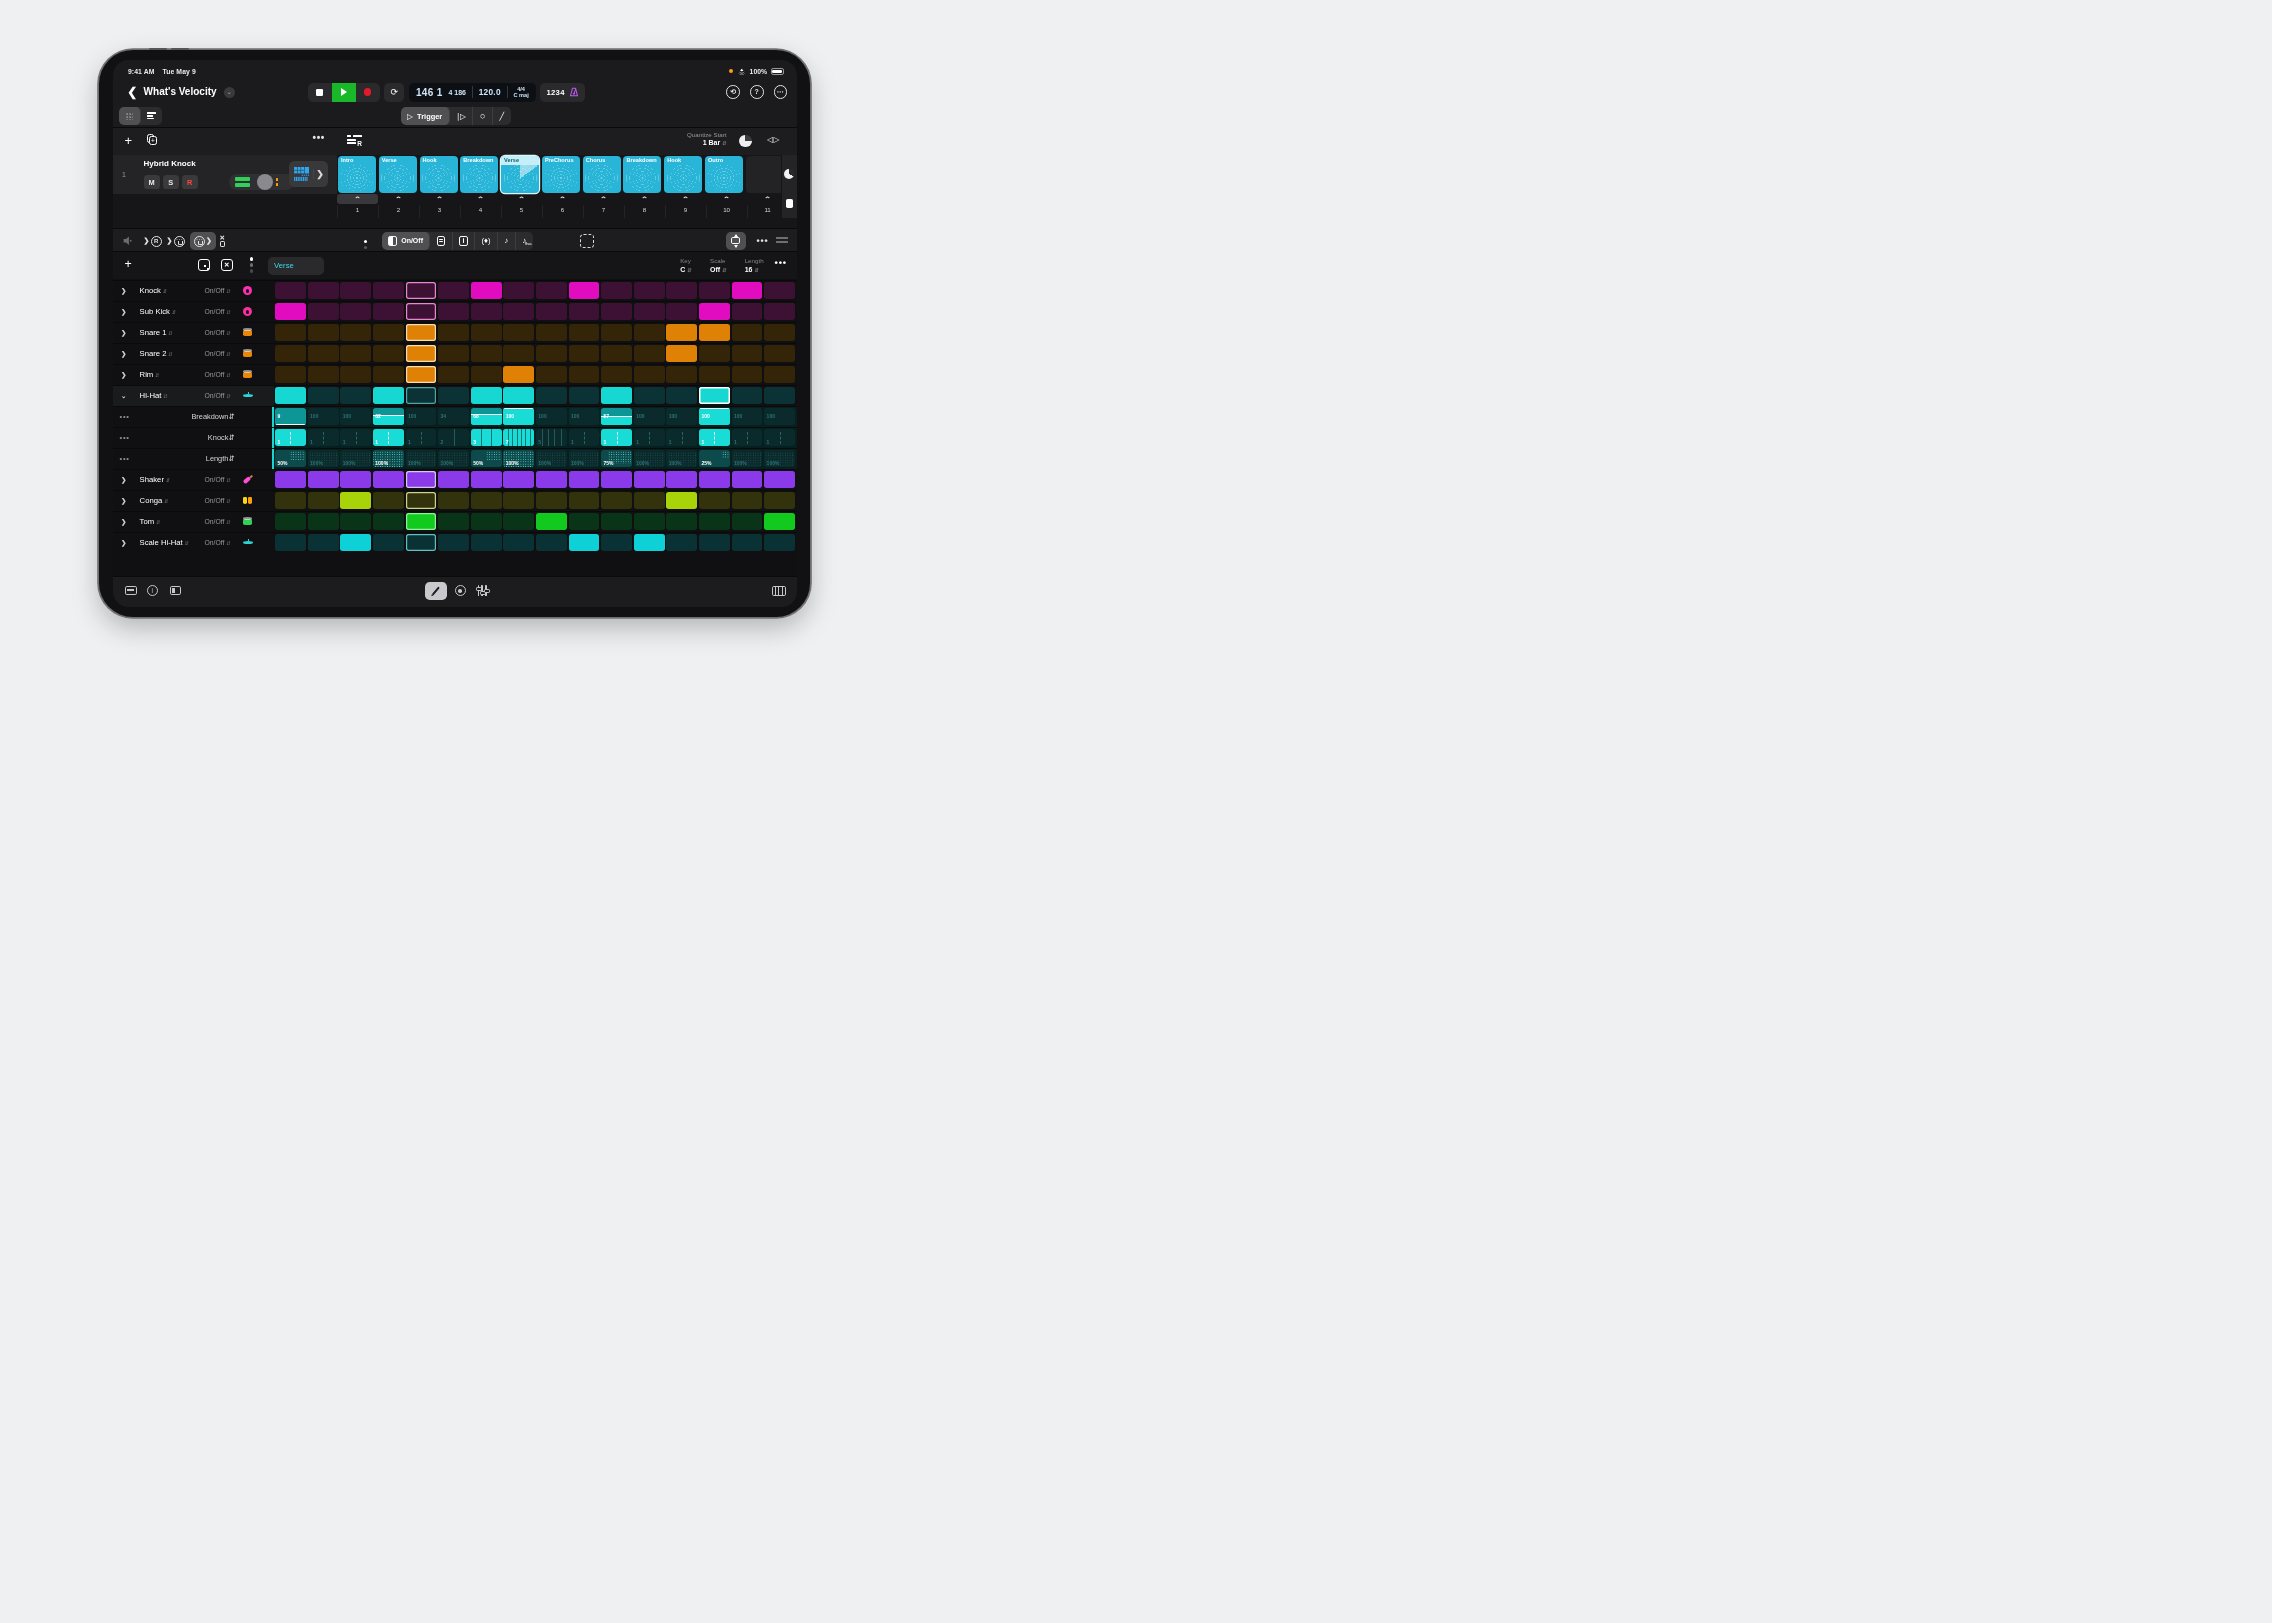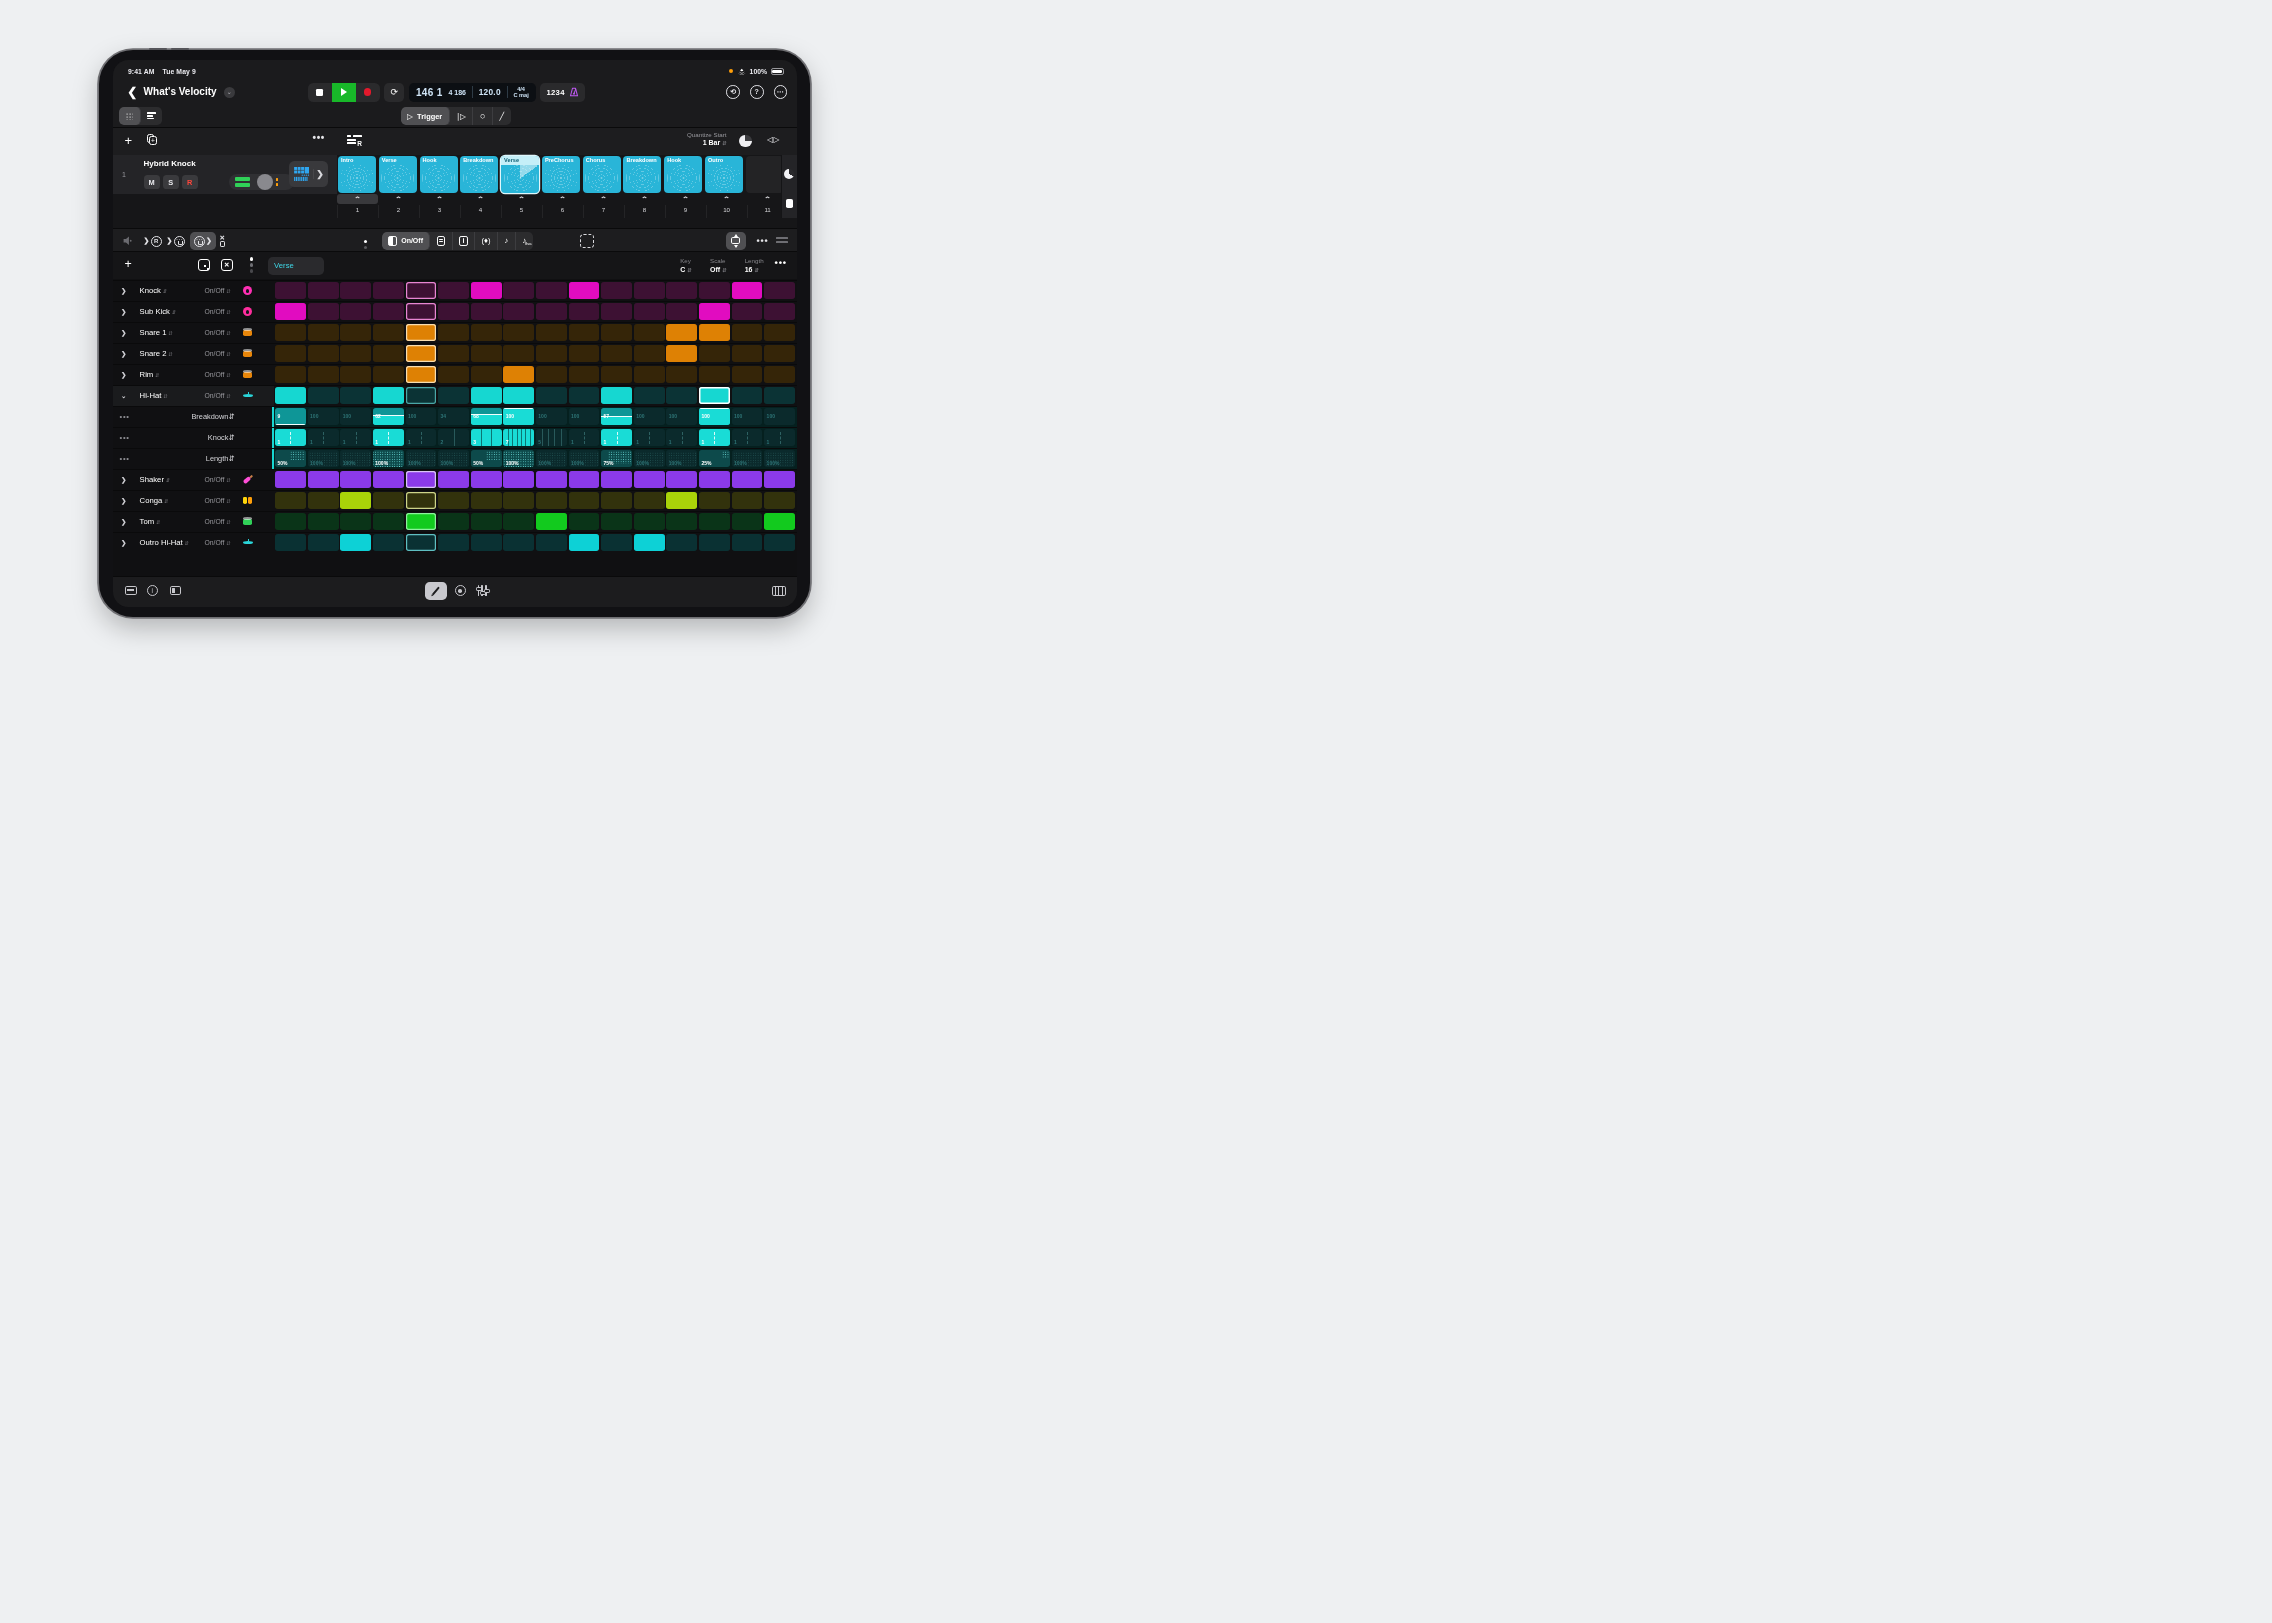--- a/index.html
+++ b/index.html
@@ -1046,21 +1046,21 @@
             <div class="cell" style="background: rgb(10, 52, 24);"></div>
             <div class="cell" style="background: rgb(10, 52, 24);"></div>
             <div class="cell" style="background: rgb(10, 52, 24);"></div>
             <div class="cell" style="background: rgb(10, 52, 24);"></div>
             <div class="cell" style="background: rgb(18, 202, 30);"></div>
           </div>
         </div>
         <div class="seq-row">
           <div class="row-label">
             <span class="exp">❯</span>
-            <span class="nm"><span>Outro Hi-Hat</span><span class="st">⇵</span></span>
+            <span class="nm"><span>Scale Hi-Hat</span><span class="st">⇵</span></span>
             <span class="onoff"><span>On/Off</span><span class="st">⇵</span></span>
             <span class="ricon">
               <div class="ic-cym" style="background:#2ad5d9"></div>
             </span>
           </div>
           <div class="row-grid">
             <div class="cell" style="background: rgb(10, 49, 51);"></div>
             <div class="cell" style="background: rgb(10, 49, 51);"></div>
             <div class="cell" style="background: rgb(13, 209, 214);"></div>
             <div class="cell" style="background: rgb(10, 49, 51);"></div>

